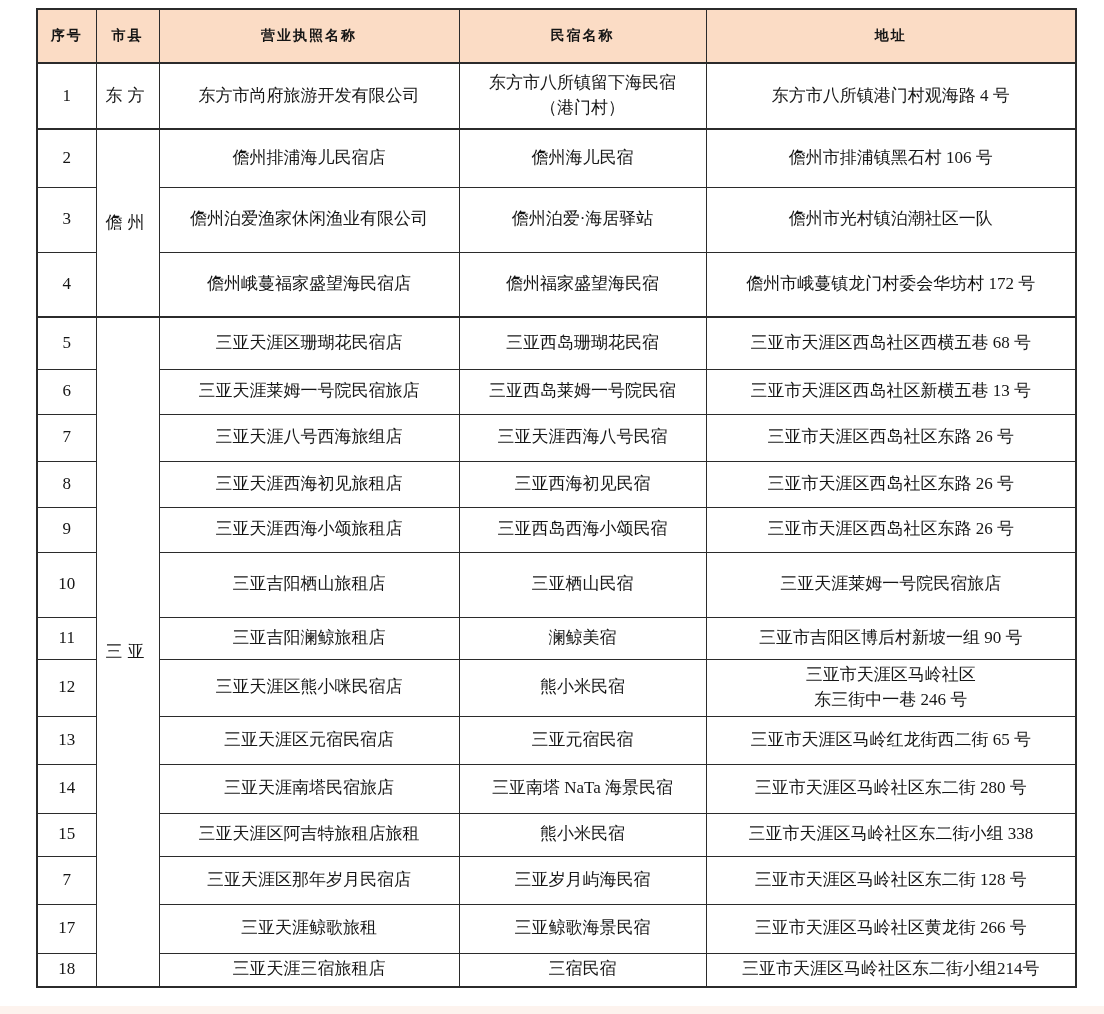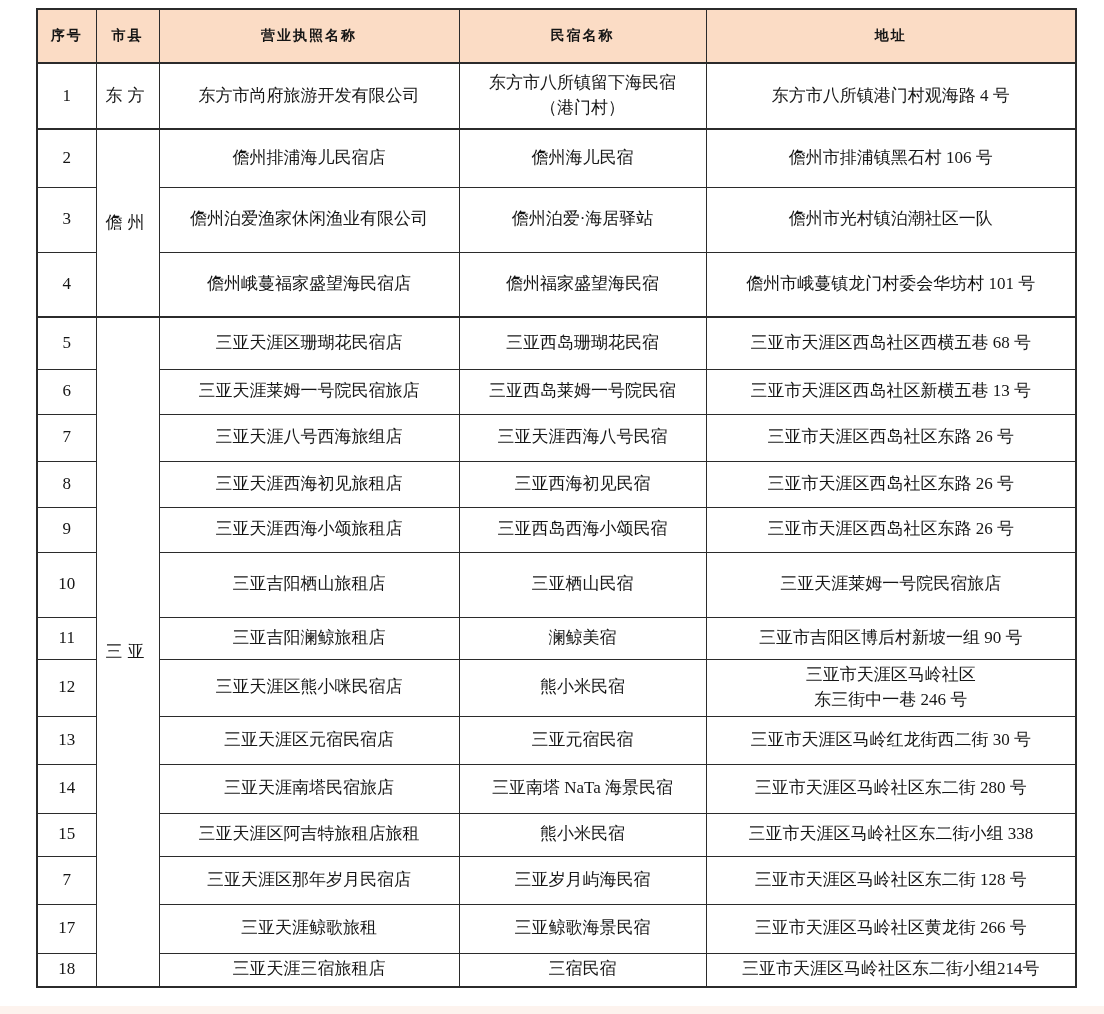--- a/index.html
+++ b/index.html
@@ -119,21 +119,21 @@
         <tr>
           <td>3</td>
           <td>儋州泊爱渔家休闲渔业有限公司</td>
           <td>儋州泊爱·海居驿站</td>
           <td>儋州市光村镇泊潮社区一队</td>
         </tr>
         <tr>
           <td>4</td>
           <td>儋州峨蔓福家盛望海民宿店</td>
           <td>儋州福家盛望海民宿</td>
-          <td>儋州市峨蔓镇龙门村委会华坊村 101 号</td>
+          <td>儋州市峨蔓镇龙门村委会华坊村 172 号</td>
         </tr>
         <tr>
           <td class="thick-top">5</td>
           <td class="region-cell thick-top" rowspan="14">三亚</td>
           <td class="thick-top">三亚天涯区珊瑚花民宿店</td>
           <td class="thick-top">三亚西岛珊瑚花民宿</td>
           <td class="thick-top">三亚市天涯区西岛社区西横五巷 68 号</td>
         </tr>
         <tr>
           <td>6</td>
@@ -175,21 +175,21 @@
           <td>12</td>
           <td>三亚天涯区熊小咪民宿店</td>
           <td>熊小米民宿</td>
           <td>三亚市天涯区马岭社区
 东三街中一巷 246 号</td>
         </tr>
         <tr>
           <td>13</td>
           <td>三亚天涯区元宿民宿店</td>
           <td>三亚元宿民宿</td>
-          <td>三亚市天涯区马岭红龙街西二街 30 号</td>
+          <td>三亚市天涯区马岭红龙街西二街 65 号</td>
         </tr>
         <tr>
           <td>14</td>
           <td>三亚天涯南塔民宿旅店</td>
           <td>三亚南塔 NaTa 海景民宿</td>
           <td>三亚市天涯区马岭社区东二街 280 号</td>
         </tr>
         <tr>
           <td>15</td>
           <td>三亚天涯区阿吉特旅租店旅租</td>

